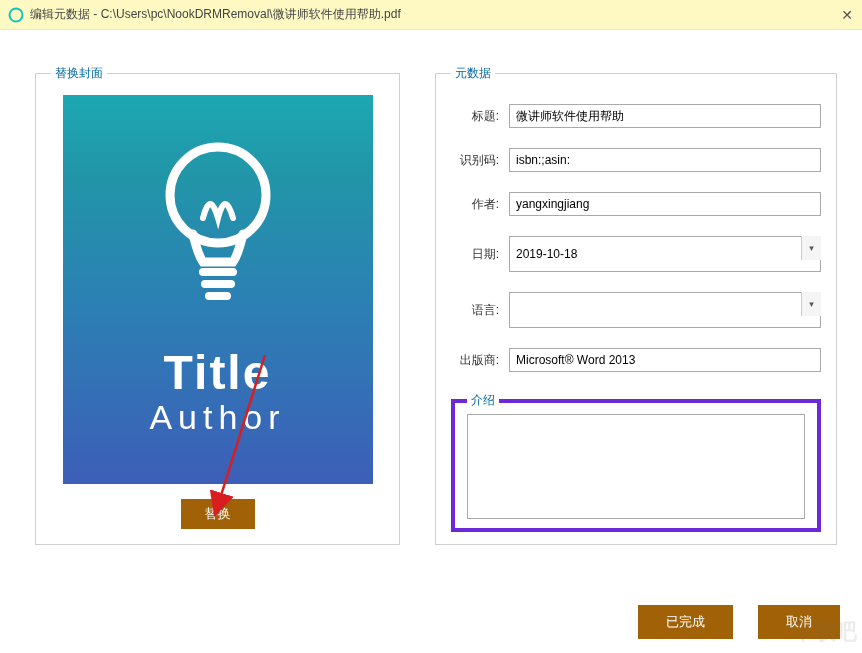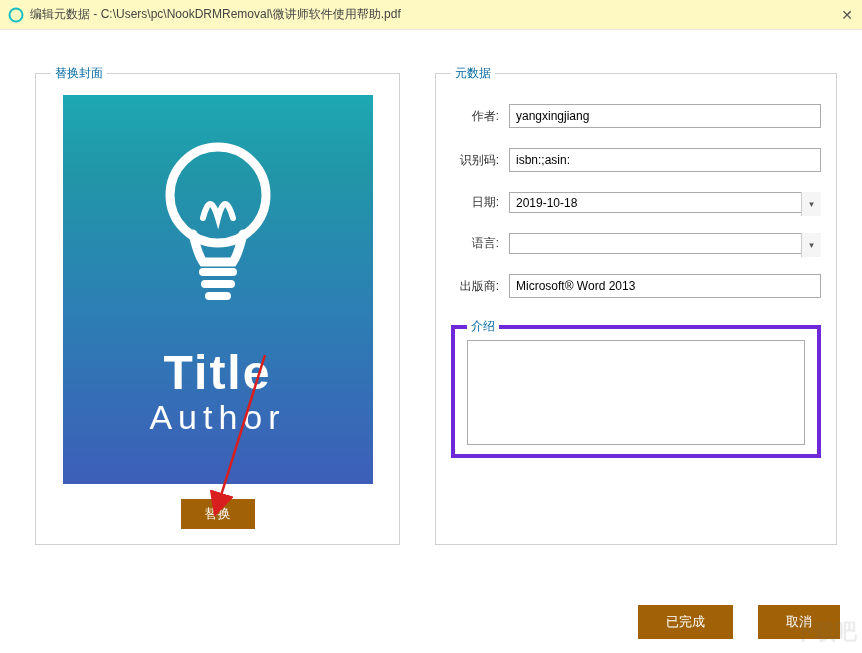--- a/index.html
+++ b/index.html
@@ -16,21 +16,21 @@
 .bulb { width: 130px; height: 175px; position: relative; }
 .bulb svg { width: 100%; height: 100%; }
 .cover-title { font-family: "Segoe UI", Arial, sans-serif; font-weight: 600; font-size: 48px; color: #fff; letter-spacing: 2px; margin-top: 30px; }
 .cover-author { font-family: "Segoe UI", Arial, sans-serif; font-weight: 400; font-size: 34px; color: #fff; letter-spacing: 6px; margin-top: -2px; }
 .btn { border: none; background: #a16207; color: #fff; padding: 6px 24px; font-size: 13px; cursor: pointer; }
 .meta-group { flex: 1; height: 480px; }
 .meta-row { display: flex; align-items: center; margin: 14px 0 20px 0; }
 .meta-row label { width: 48px; text-align: right; margin-right: 10px; font-size: 12px; color: #333; }
 .meta-row input[type=text] { flex: 1; border: 1px solid #aaa; height: 24px; padding: 0 6px; font-size: 12px; background: #fff; }
 .meta-row .combo { flex: 1; position: relative; }
-.meta-row .combo input { width: 100%; border: 1px solid #aaa; height: 21px; padding: 0 22px 0 6px; font-size: 12px; }
+.meta-row .combo input { width: 100%; border: 1px solid #aaa; height: 36px; padding: 0 22px 0 6px; font-size: 12px; }
 .meta-row .combo .chev { position: absolute; right: 0; top: 0; width: 20px; height: 24px; display: flex; align-items: center; justify-content: center; font-size: 9px; color: #555; border-left: 1px solid #ccc; background: #f5f5f5; cursor: pointer; }
 .intro-group { margin-top: 5px; height: 140px; border: 4px solid #6d28d9; padding: 5px 12px 12px 12px; }
 .intro-group textarea { width: 100%; height: 105px; border: 1px solid #aaa; resize: none; padding: 4px; font-size: 12px; }
 .footer { position: absolute; bottom: 14px; right: 22px; display: flex; gap: 25px; }
 .watermark { position: absolute; bottom: 6px; right: 6px; opacity: 0.12; font-size: 22px; font-weight: bold; color: #666; letter-spacing: -1px; pointer-events:none; }
 .arrow-annot { position: absolute; left: 170px; top: 350px; width: 120px; height: 180px; pointer-events: none; }
 </style>
 </head>
 <body>
 
@@ -63,29 +63,33 @@
       </div>
       <div class="cover-title">Title</div>
       <div class="cover-author">Author</div>
     </div>
     <button class="btn">替换</button>
   </fieldset>
 
   <fieldset class="meta-group">
     <legend>元数据</legend>
 
-
     <div class="meta-row">
-      <label>作者:</label>
-      <input type="text" value="yangxingjiang" style="">
+      <label>标题:</label>
+      <input type="text" value="微讲师软件使用帮助" style="">
     </div>
 
     <div class="meta-row">
       <label>识别码:</label>
       <input type="text" value="isbn:;asin:" style="">
+    </div>
+
+    <div class="meta-row">
+      <label>作者:</label>
+      <input type="text" value="yangxingjiang" style="">
     </div>
 
     <div class="meta-row">
       <label>日期:</label>
       <div class="combo">
         <input type="text" value="2019-10-18" style="">
         <div class="chev">▾</div>
       </div>
     </div>
 

